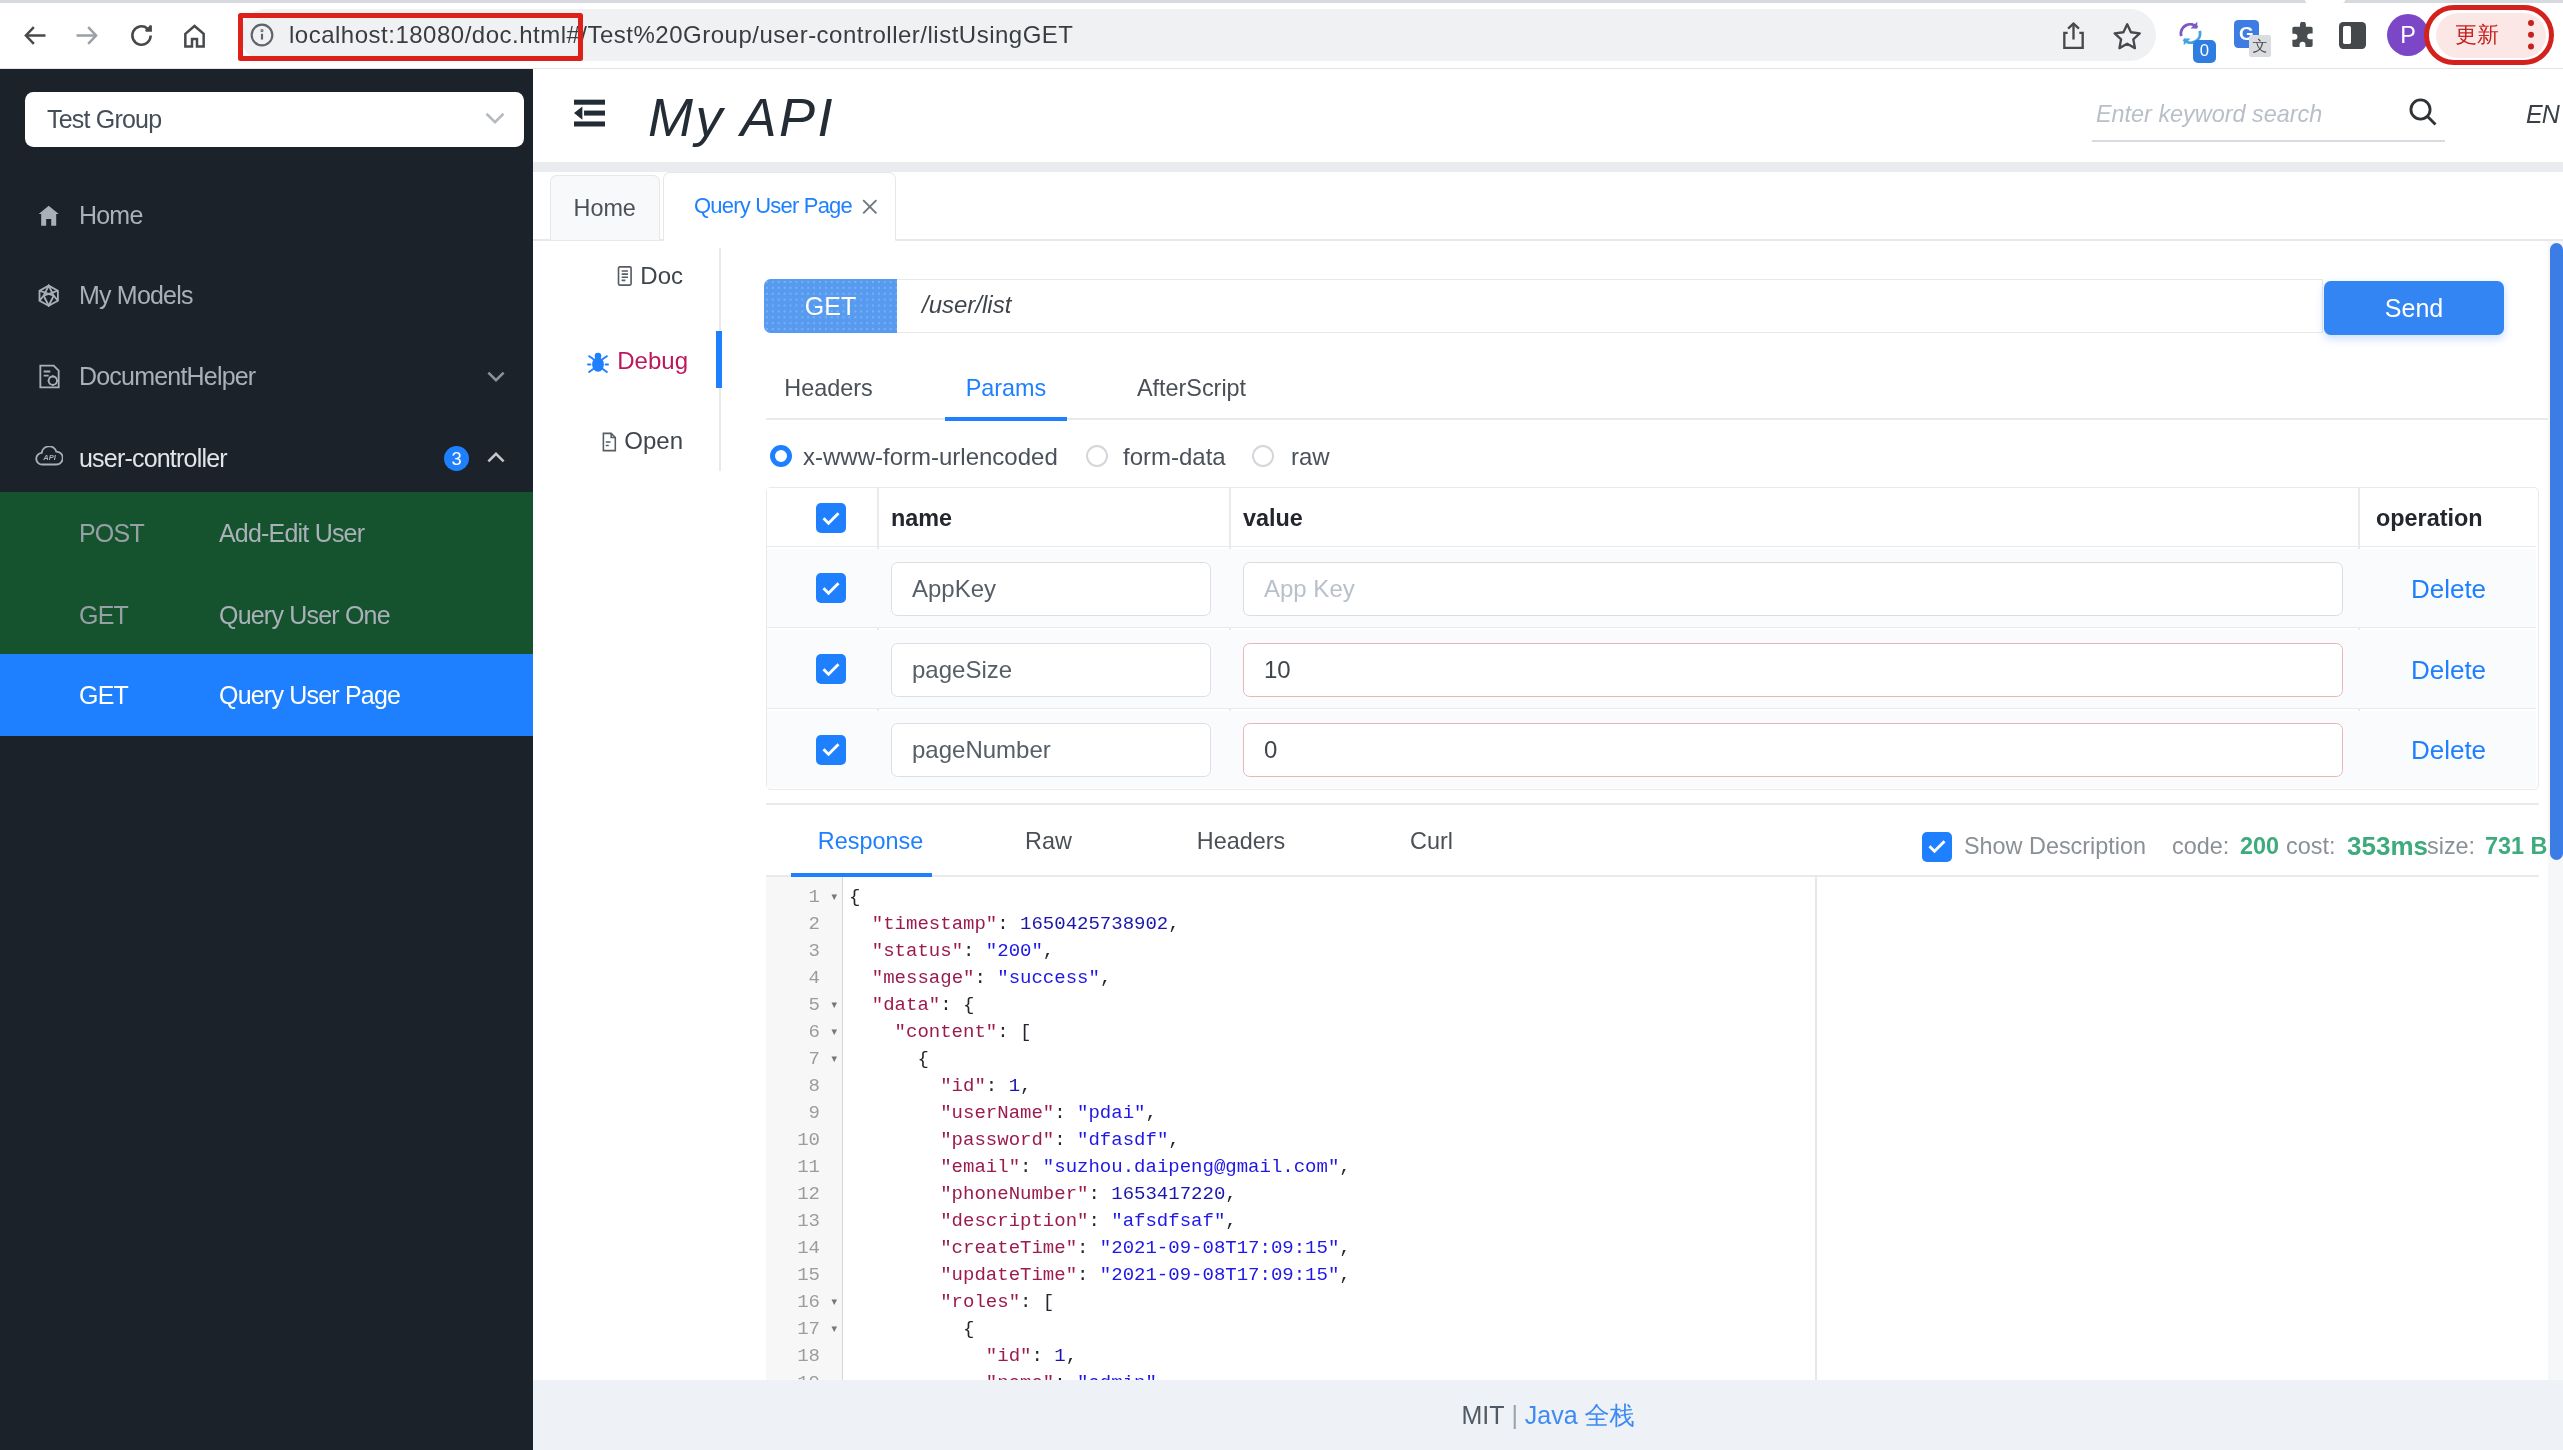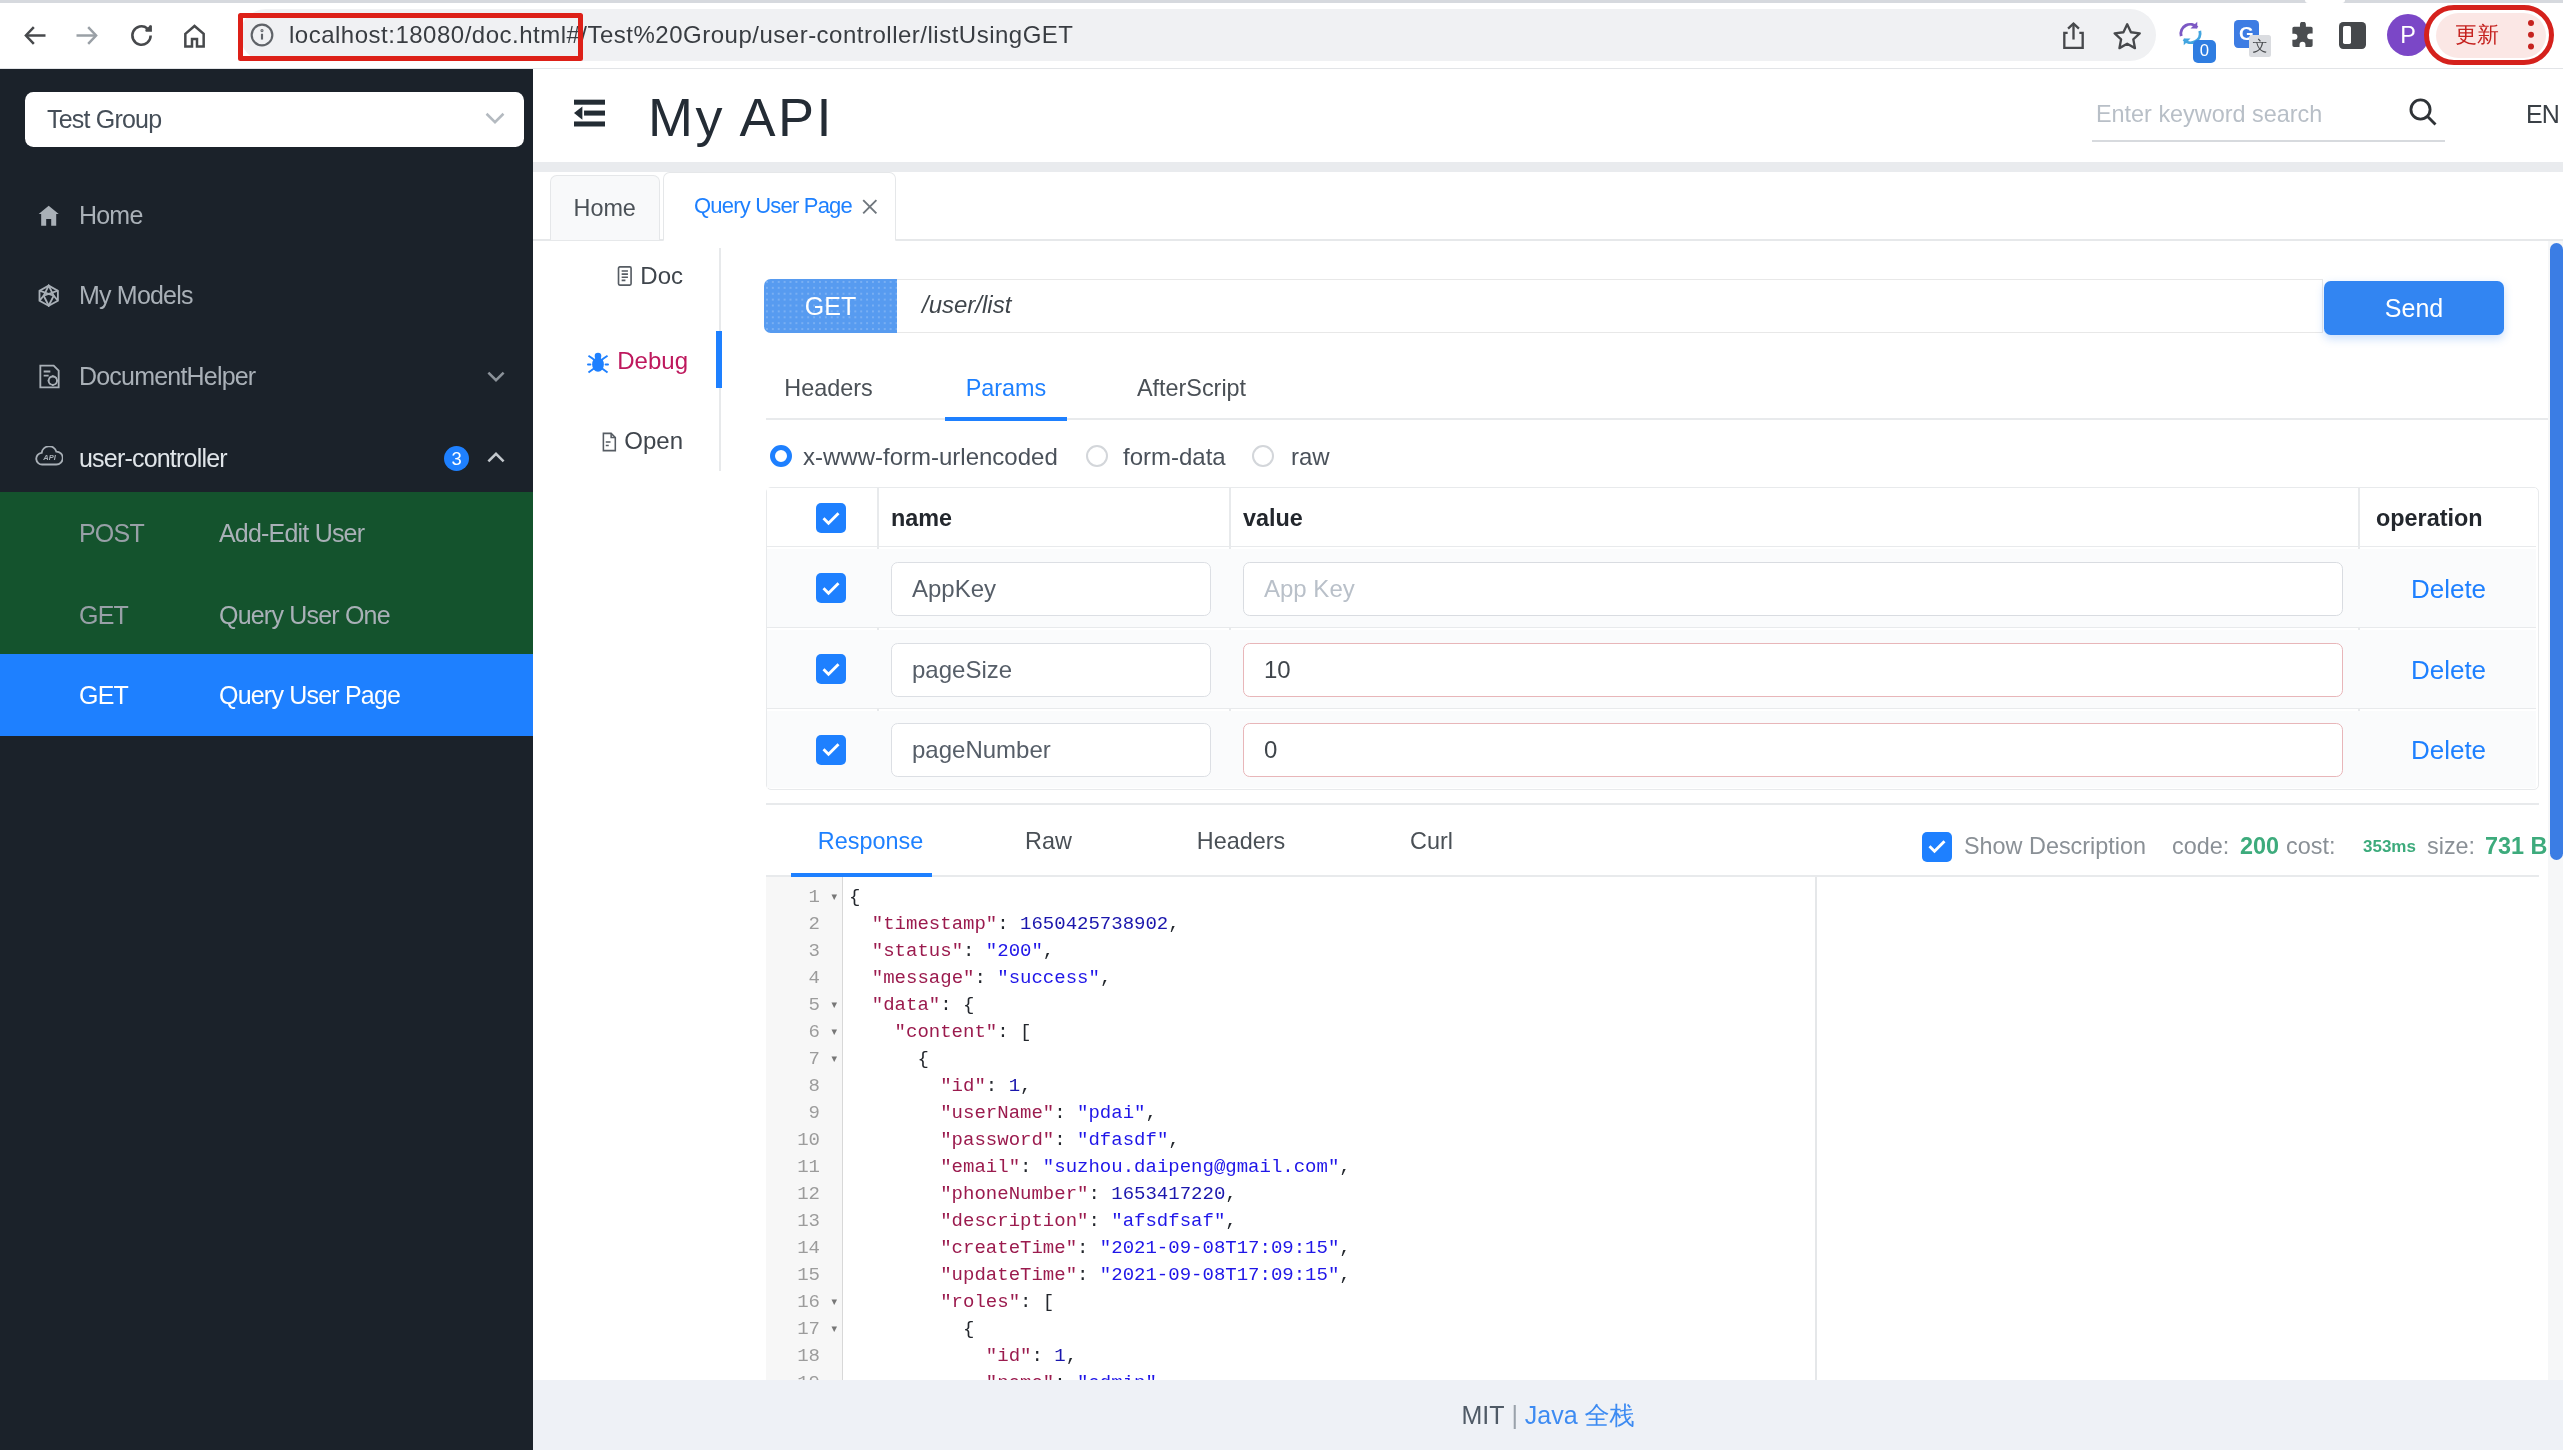--- a/index.html
+++ b/index.html
@@ -128,21 +128,21 @@
       <div class="abs flexc" style="left:219px;top:18.4px;height:47px;font-size:25px;letter-spacing:-0.8px;color:#a9b0b7;">Add-Edit User</div>
       <div class="abs flexc" style="left:79px;top:100px;height:47px;font-size:25px;letter-spacing:-0.8px;color:#98a0a7;">GET</div>
       <div class="abs flexc" style="left:219px;top:100px;height:47px;font-size:25px;letter-spacing:-0.8px;color:#a9b0b7;">Query User One</div>
       <div class="abs" style="left:0;top:162px;width:533px;height:82px;background:#1e80ff;">
         <div class="abs flexc" style="left:79px;top:17.6px;height:47px;font-size:25px;letter-spacing:-0.8px;color:#fff;">GET</div>
         <div class="abs flexc" style="left:219px;top:17.6px;height:47px;font-size:25px;letter-spacing:-0.8px;color:#fff;">Query User Page</div>
       </div>
     </div>
   </div>
 
-  <div class="abs" id="header" style="left:533px;top:69px;width:2030px;height:95px;background:#fff;">
+  <div class="abs" id="header" style="left:533px;top:69px;width:2030px;height:95px;background:#fff;font-style:italic;">
     <svg class="abs" style="left:41px;top:29px;" width="31" height="31" viewBox="0 0 37 37" fill="#232c34">
         <rect x="0" y="2" width="37" height="6"></rect>
         <rect x="12" y="15" width="25" height="6"></rect>
         <rect x="0" y="28" width="37" height="6"></rect>
         <path d="M0 18 L10 10 V26 Z"></path>
       </svg>
     <div class="abs flexc" style="left:115px;top:0;height:95px;font-size:54px;color:#242c35;letter-spacing:2.5px;">My API</div>
     <div class="abs flexc" style="left:1563px;top:0;height:90px;font-size:23.4px;color:#b8bfc7;">Enter keyword search</div>
     <div class="abs" style="left:1559px;top:71px;width:353px;height:1.7px;background:#d7dade;"></div>
     <svg class="abs" style="left:1875px;top:28px;" width="30" height="30" viewBox="0 0 36 36" fill="none" stroke="#2f3337" stroke-width="3.4">
@@ -271,21 +271,21 @@
     <div class="abs" style="left:258px;top:632px;width:141px;height:4.2px;background:#1e80ff;"></div>
 
     <div class="abs" style="left:1389px;top:591px;width:30px;height:30px;background:#1e80ff;border-radius:5px;"></div>
     <svg class="abs" style="left:1394px;top:597px;" width="20" height="16.7" viewBox="0 0 24 20" fill="none" stroke="#fff" stroke-width="3.4">
         <path d="M3 10 L9 16 L21 4"></path>
       </svg>
     <div class="abs flexc" style="left:1431px;top:582px;height:47px;font-size:23.4px;color:#8a9096;">Show Description</div>
     <div class="abs flexc" style="left:1639px;top:582px;height:47px;font-size:23.4px;color:#8a9096;">code:</div>
     <div class="abs flexc" style="left:1707px;top:582px;height:47px;font-size:23.4px;color:#3dab7c;font-weight:bold;">200</div>
     <div class="abs flexc" style="left:1753px;top:582px;height:47px;font-size:23.4px;color:#8a9096;">cost:</div>
-    <div class="abs flexc" style="left:1814px;top:582px;height:47px;font-size:17px;color:#3dab7c;font-weight:bold;margin-left:16px;">353ms</div>
+    <div class="abs flexc" style="left:1814px;top:582px;height:47px;font-size:26px;color:#3dab7c;font-weight:bold;">353ms</div>
     <div class="abs flexc" style="left:1894px;top:582px;height:47px;font-size:23.4px;color:#8a9096;">size:</div>
     <div class="abs flexc" style="left:1952px;top:582px;height:47px;font-size:23.4px;color:#3dab7c;font-weight:bold;">731 B</div>
 
     <div class="abs" id="code" style="left:233px;top:636px;width:1773px;height:504px;overflow:hidden;font-family:'Liberation Mono',monospace;font-size:19px;">
       <div class="abs" style="left:0;top:0;width:77px;height:504px;background:#f7f7f7;border-right:1.7px solid #d8d8d8;"></div>
       <div id="gut" class="abs" style="left:0;top:6.7px;width:54px;color:#9c9c9c;text-align:right;line-height:27px;">1<br>2<br>3<br>4<br>5<br>6<br>7<br>8<br>9<br>10<br>11<br>12<br>13<br>14<br>15<br>16<br>17<br>18<br>19</div>
       <div id="folds" class="abs" style="left:59px;top:6.7px;width:18.4px;color:#777;line-height:27px;font-size:14.2px;text-align:center;">▾<br><br><br><br>▾<br>▾<br>▾<br><br><br><br><br><br><br><br><br>▾<br>▾</div>
       <pre id="json" class="abs" style="left:83px;top:6.7px;line-height:27px;color:#23272d;font-family:'Liberation Mono',monospace;font-size:19px;">{
   <i>"timestamp"</i>: <u>1650425738902</u>,
   <i>"status"</i>: <b>"200"</b>,

